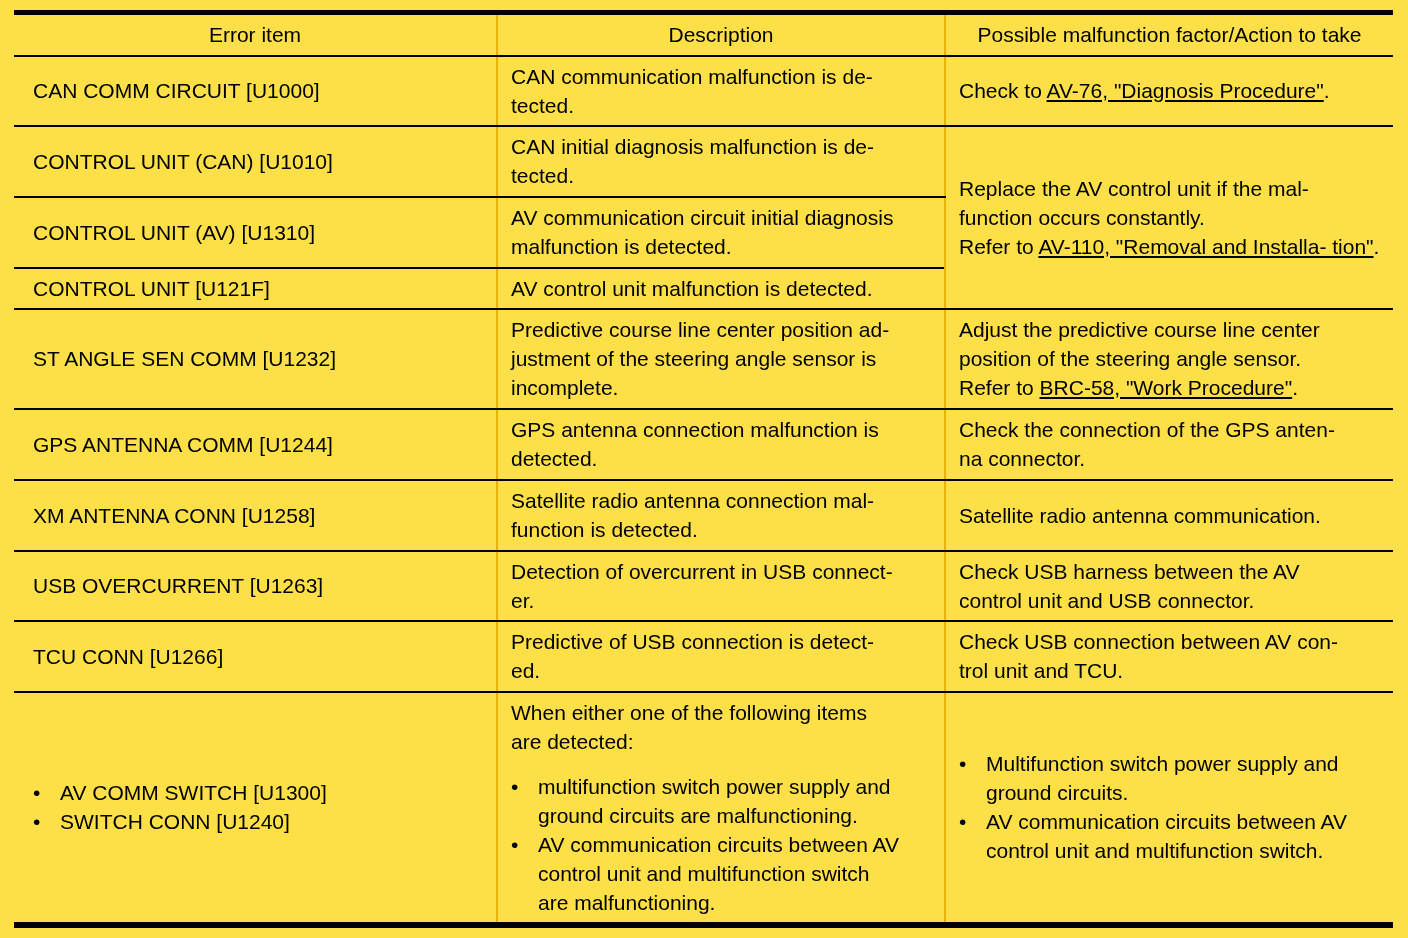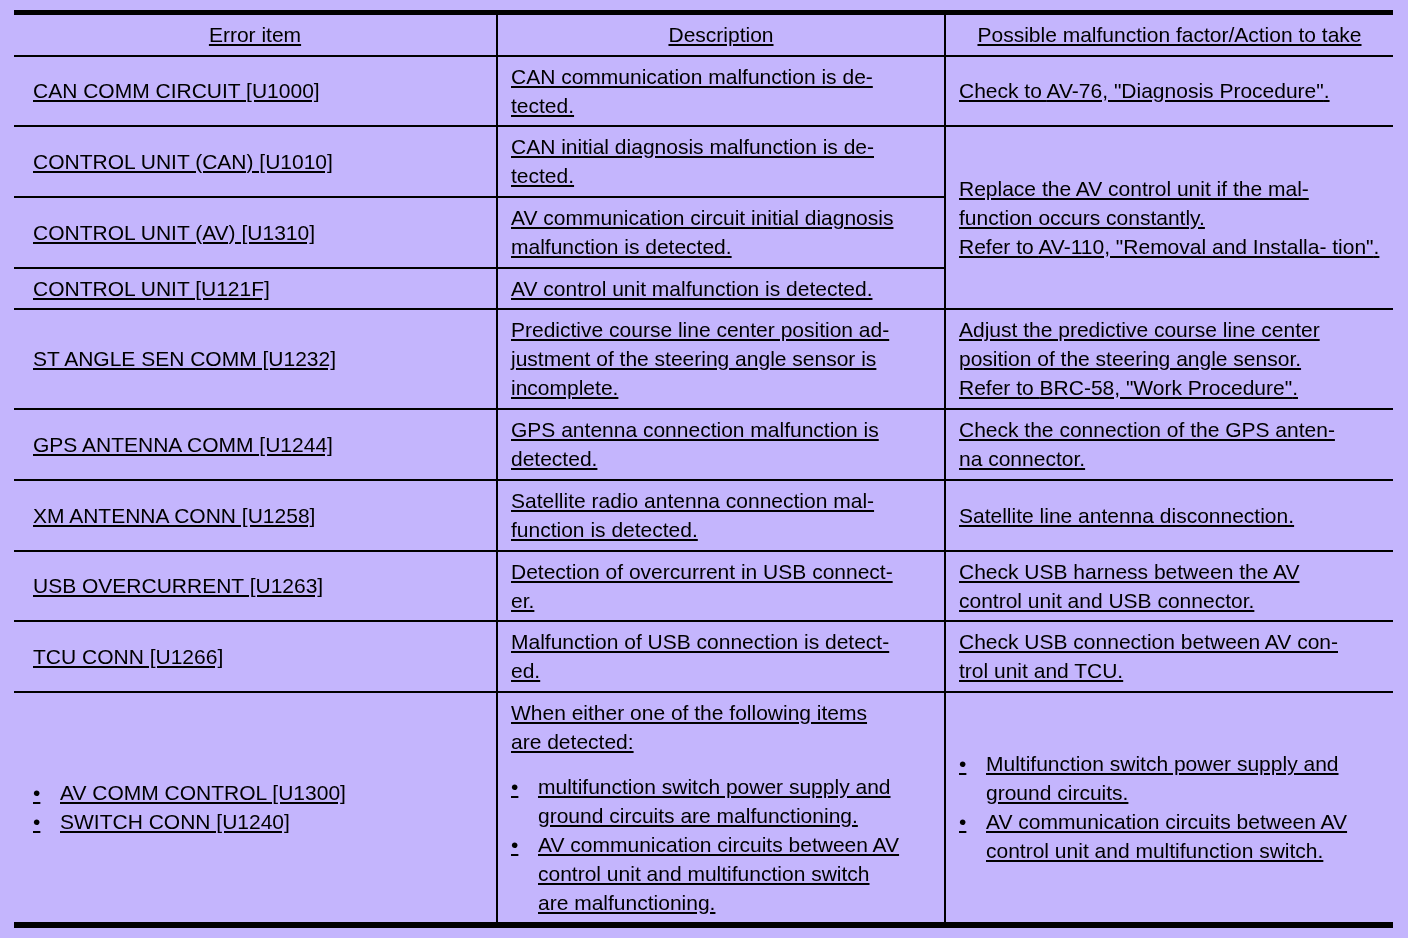--- a/index.html
+++ b/index.html
@@ -1,23 +1,23 @@
 <!DOCTYPE html>
 <html><head>
 <meta charset="utf-8">
 <style>
   html,body{margin:0;padding:0;background:#ffffff;}
   body{font-family:"Liberation Sans","DejaVu Sans",sans-serif;color:#000;}
-  .page{width:1408px;height:938px;box-sizing:border-box;padding:10px 14px 12px 14px;background:#c4b5fd;overflow:hidden;text-decoration:underline;}
+  .page{width:1408px;height:938px;box-sizing:border-box;padding:10px 14px 12px 14px;background:#fde047;overflow:hidden;}
   table.dtc{border-collapse:collapse;table-layout:fixed;width:1379px;
     border-top:5px solid #000;border-bottom:6px solid #000;
     font-size:21px;line-height:29px;}
   col.c1{width:483px}col.c2{width:448px}col.c3{width:448px}
   th,td{border-bottom:2px solid #000;vertical-align:middle;box-sizing:border-box;overflow:hidden;}
-  td + td, th + th{border-left:2px solid #000000;}
+  td + td, th + th{border-left:2px solid #eab308;}
   th{font-weight:400;text-align:center;height:43px;padding:2px 4px;font-size:21px;}
   td{padding:5px 5px 5px 13px;text-align:left;}
   td.item{padding-left:19px;}
   tr.h72{height:60px}tr.h71{height:71px}tr.h43{height:33px}tr.h100{height:100px}tr.h212{height:212px}
   .pre{white-space:pre-line;}
   td.desc{white-space:pre-line;}
   a.ref{color:#000;text-decoration:underline;cursor:pointer;}
   .brow{display:flex;align-items:flex-start;}
   .bullet{flex:none;width:27px;}
   .bt{white-space:pre-line;}
@@ -78,41 +78,41 @@
         <td class="item">GPS ANTENNA COMM [U1244]</td>
         <td class="desc">GPS antenna connection malfunction is
 detected.</td>
         <td class="act pre">Check the connection of the GPS anten-
 na connector.</td>
       </tr>
       <tr class="h71">
         <td class="item">XM ANTENNA CONN [U1258]</td>
         <td class="desc">Satellite radio antenna connection mal-
 function is detected.</td>
-        <td class="act pre">Satellite line antenna disconnection.</td>
+        <td class="act pre">Satellite radio antenna communication.</td>
       </tr>
       <tr class="h72">
         <td class="item">USB OVERCURRENT [U1263]</td>
         <td class="desc">Detection of overcurrent in USB connect-
 er.</td>
         <td class="act pre">Check USB harness between the AV
 control unit and USB connector.</td>
       </tr>
       <tr class="h71">
         <td class="item">TCU CONN [U1266]</td>
-        <td class="desc">Malfunction of USB connection is detect-
+        <td class="desc">Predictive of USB connection is detect-
 ed.</td>
         <td class="act pre">Check USB connection between AV con-
 trol unit and TCU.</td>
       </tr>
       <tr class="h212">
         <td class="item">
           <div class="brow">
               <span class="bullet">•</span>
-              <span class="bt">AV COMM CONTROL [U1300]</span>
+              <span class="bt">AV COMM SWITCH [U1300]</span>
             </div>
           <div class="brow">
               <span class="bullet">•</span>
               <span class="bt">SWITCH CONN [U1240]</span>
             </div>
         </td>
         <td>
           <div class="intro pre">When either one of the following items
 are detected:</div>
           <div class="brow">

